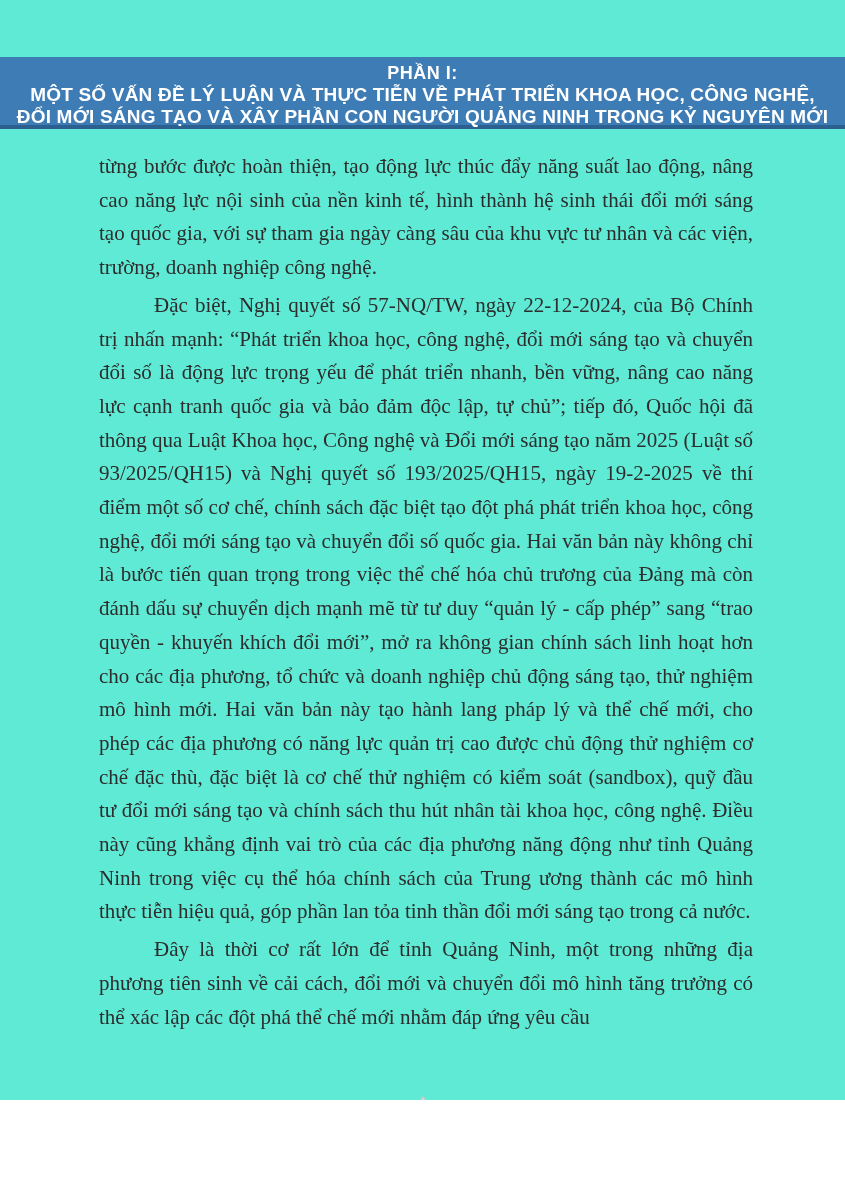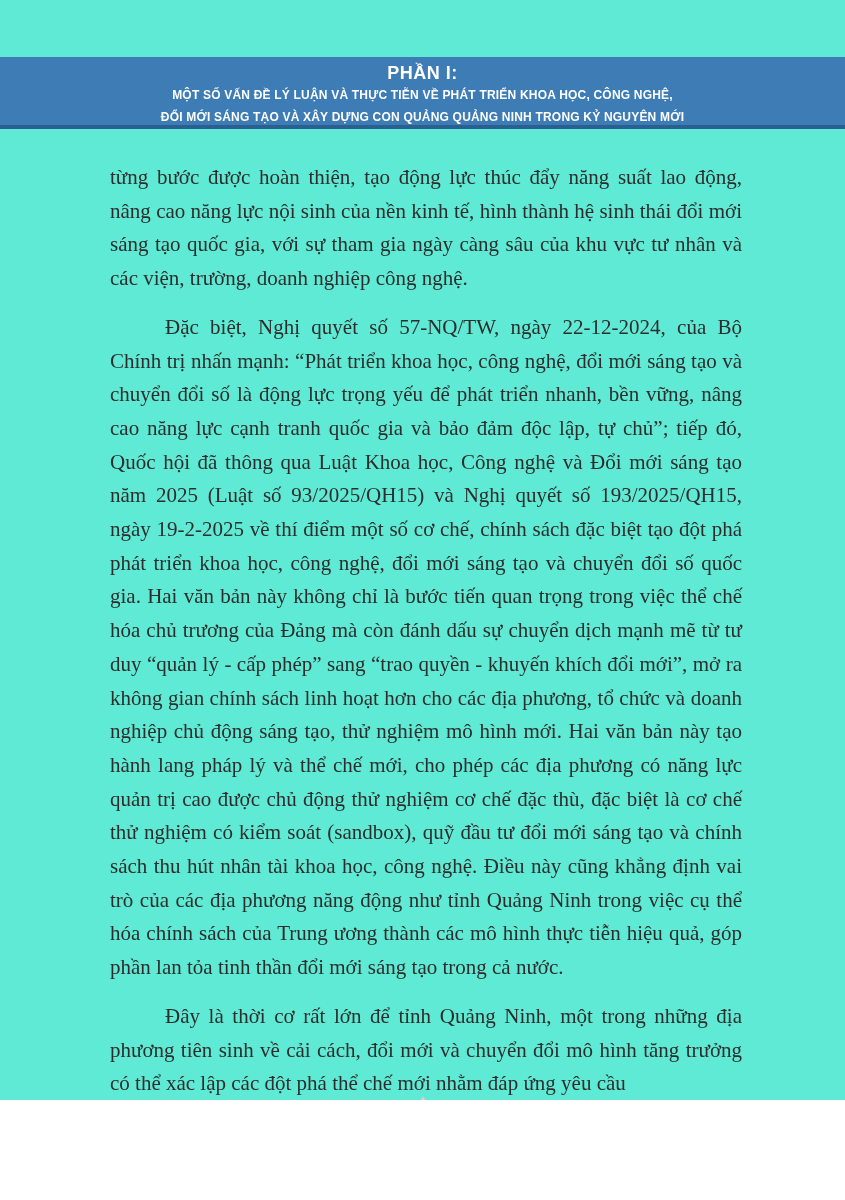--- a/index.html
+++ b/index.html
@@ -30,41 +30,41 @@
     font-family: "Liberation Sans", "DejaVu Sans", sans-serif;
   }
   .banner .part-label {
     margin-top: 5px;
     font-size: 18px;
     font-weight: bold;
     letter-spacing: 0.5px;
     line-height: 22px;
   }
   .banner .subtitle {
-    font-size: 12px;
+    font-size: 19px;
     font-weight: bold;
     letter-spacing: 0.2px;
     line-height: 22px;
   }
 
   
   .content {
     position: absolute;
     top: 146px;
     left: 0;
     width: 845px;
     box-sizing: border-box;
     padding: 0 88px 0 95px;
     color: #2d2d2d;
     font-size: 21px;
     line-height: 33.7px;
     text-align: justify;
   }
   .content p {
-    margin: 15px;
+    margin: 4px;
   }
   .content p.indent {
     text-indent: 55px;
     font-family: Liberation Serif, serif;
   }
 
   
   .footer {
     position: absolute;
     top: 1094px;
@@ -97,21 +97,21 @@
   }
 </style>
 </head>
 <body>
 
 <div class="page">
 
   <div class="banner">
     <div class="part-label">PHẦN I:</div>
     <div class="subtitle">MỘT SỐ VẤN ĐỀ LÝ LUẬN VÀ THỰC TIỄN VỀ PHÁT TRIỂN KHOA HỌC, CÔNG NGHỆ,</div>
-    <div class="subtitle">ĐỔI MỚI SÁNG TẠO VÀ XÂY DỰNG CON  QUẢNG QUẢNG NINH TRONG KỶ NGUYÊN MỚI</div>
+    <div class="subtitle">ĐỔI MỚI SÁNG TẠO VÀ XÂY PHẦN CON  NGƯỜI QUẢNG NINH TRONG KỶ NGUYÊN MỚI</div>
   </div>
 
   <div class="content">
     <p>từng bước được hoàn thiện, tạo động lực thúc đẩy năng suất lao động, nâng cao năng lực nội sinh của nền kinh tế, hình thành hệ sinh thái đổi mới sáng tạo quốc gia, với sự tham gia ngày càng sâu của khu vực tư nhân và các viện, trường, doanh nghiệp công nghệ.</p>
     <p class="indent">Đặc biệt, Nghị quyết số 57-NQ/TW, ngày 22-12-2024, của Bộ Chính trị nhấn mạnh: “Phát triển khoa học, công nghệ, đổi mới sáng tạo và chuyển đổi số là động lực trọng yếu để phát triển nhanh, bền vững, nâng cao năng lực cạnh tranh quốc gia và bảo đảm độc lập, tự chủ”; tiếp đó, Quốc hội đã thông qua Luật Khoa học, Công nghệ và Đổi mới sáng tạo năm 2025 (Luật số 93/2025/QH15) và Nghị quyết số 193/2025/QH15, ngày 19-2-2025 về thí điểm một số cơ chế, chính sách đặc biệt tạo đột phá phát triển khoa học, công nghệ, đổi mới sáng tạo và chuyển đổi số quốc gia. Hai văn bản này không chỉ là bước tiến quan trọng trong việc thể chế hóa chủ trương của Đảng mà còn đánh dấu sự chuyển dịch mạnh mẽ từ tư duy “quản lý - cấp phép” sang “trao quyền - khuyến khích đổi mới”, mở ra không gian chính sách linh hoạt hơn cho các địa phương, tổ chức và doanh nghiệp chủ động sáng tạo, thử nghiệm mô hình mới. Hai văn bản này tạo hành lang pháp lý và thể chế mới, cho phép các địa phương có năng lực quản trị cao được chủ động thử nghiệm cơ chế đặc thù, đặc biệt là cơ chế thử nghiệm có kiểm soát (sandbox), quỹ đầu tư đổi mới sáng tạo và chính sách thu hút nhân tài khoa học, công nghệ. Điều này cũng khẳng định vai trò của các địa phương năng động như tỉnh Quảng Ninh trong việc cụ thể hóa chính sách của Trung ương thành các mô hình thực tiễn hiệu quả, góp phần lan tỏa tinh thần đổi mới sáng tạo trong cả nước.</p>
     <p class="indent">Đây là thời cơ rất lớn để tỉnh Quảng Ninh, một trong những địa phương tiên sinh về cải cách, đổi mới và chuyển đổi mô hình tăng trưởng có thể xác lập các đột phá thể chế mới nhằm đáp ứng yêu cầu</p>
   </div>
 
   <div class="footer">
     <div class="lotus-wrap">

